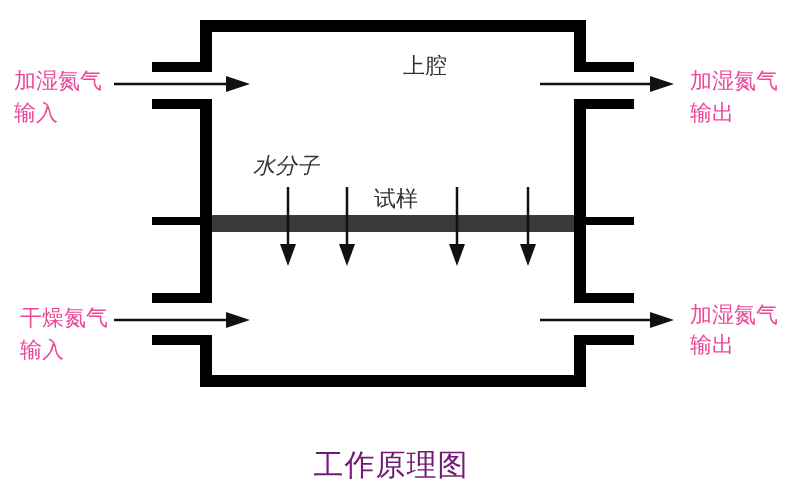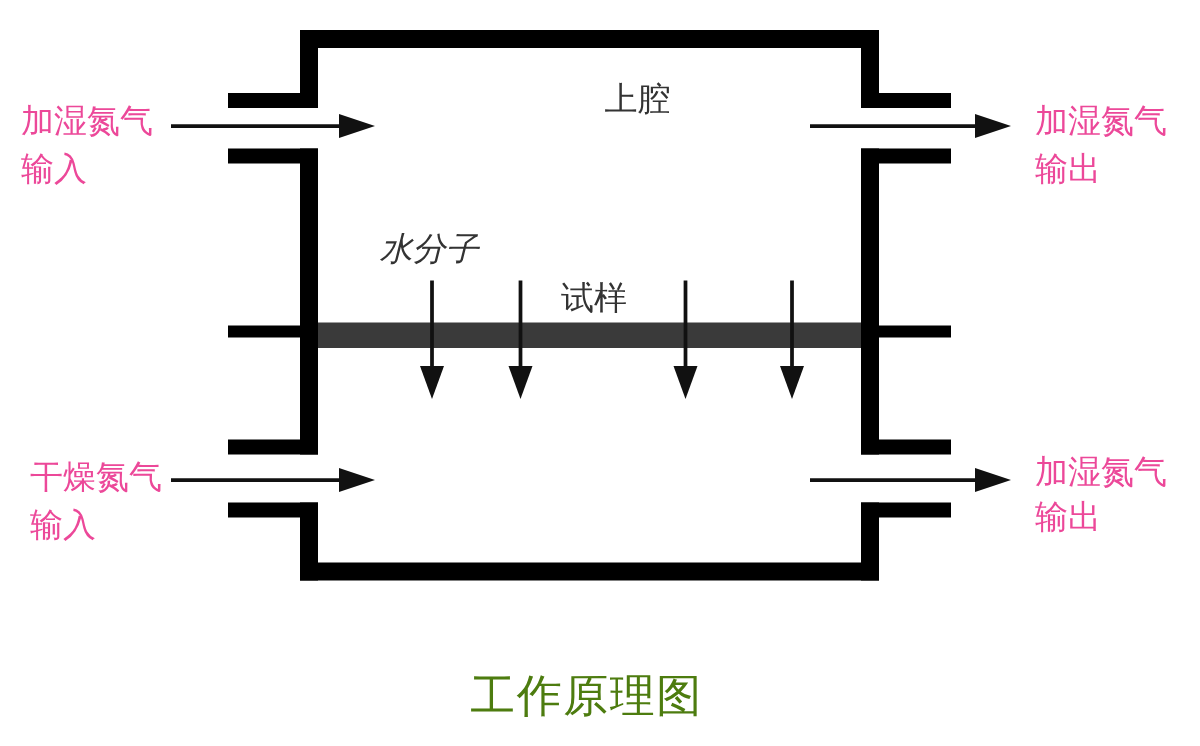--- a/index.html
+++ b/index.html
@@ -35,21 +35,21 @@
     line-height: 22px;
     text-align: right;
     white-space: nowrap;
   }
   .caption {
     position: absolute;
     left: 291px;
     top: 448px;
     width: 200px;
     text-align: center;
-    color: #4d7c0f;
+    color: #701a75;
     font-size: 30px;
     line-height: 34px;
     letter-spacing: 1px;
     white-space: nowrap;
   }
 </style>
 </head>
 <body>
 
 <div class="stage">

